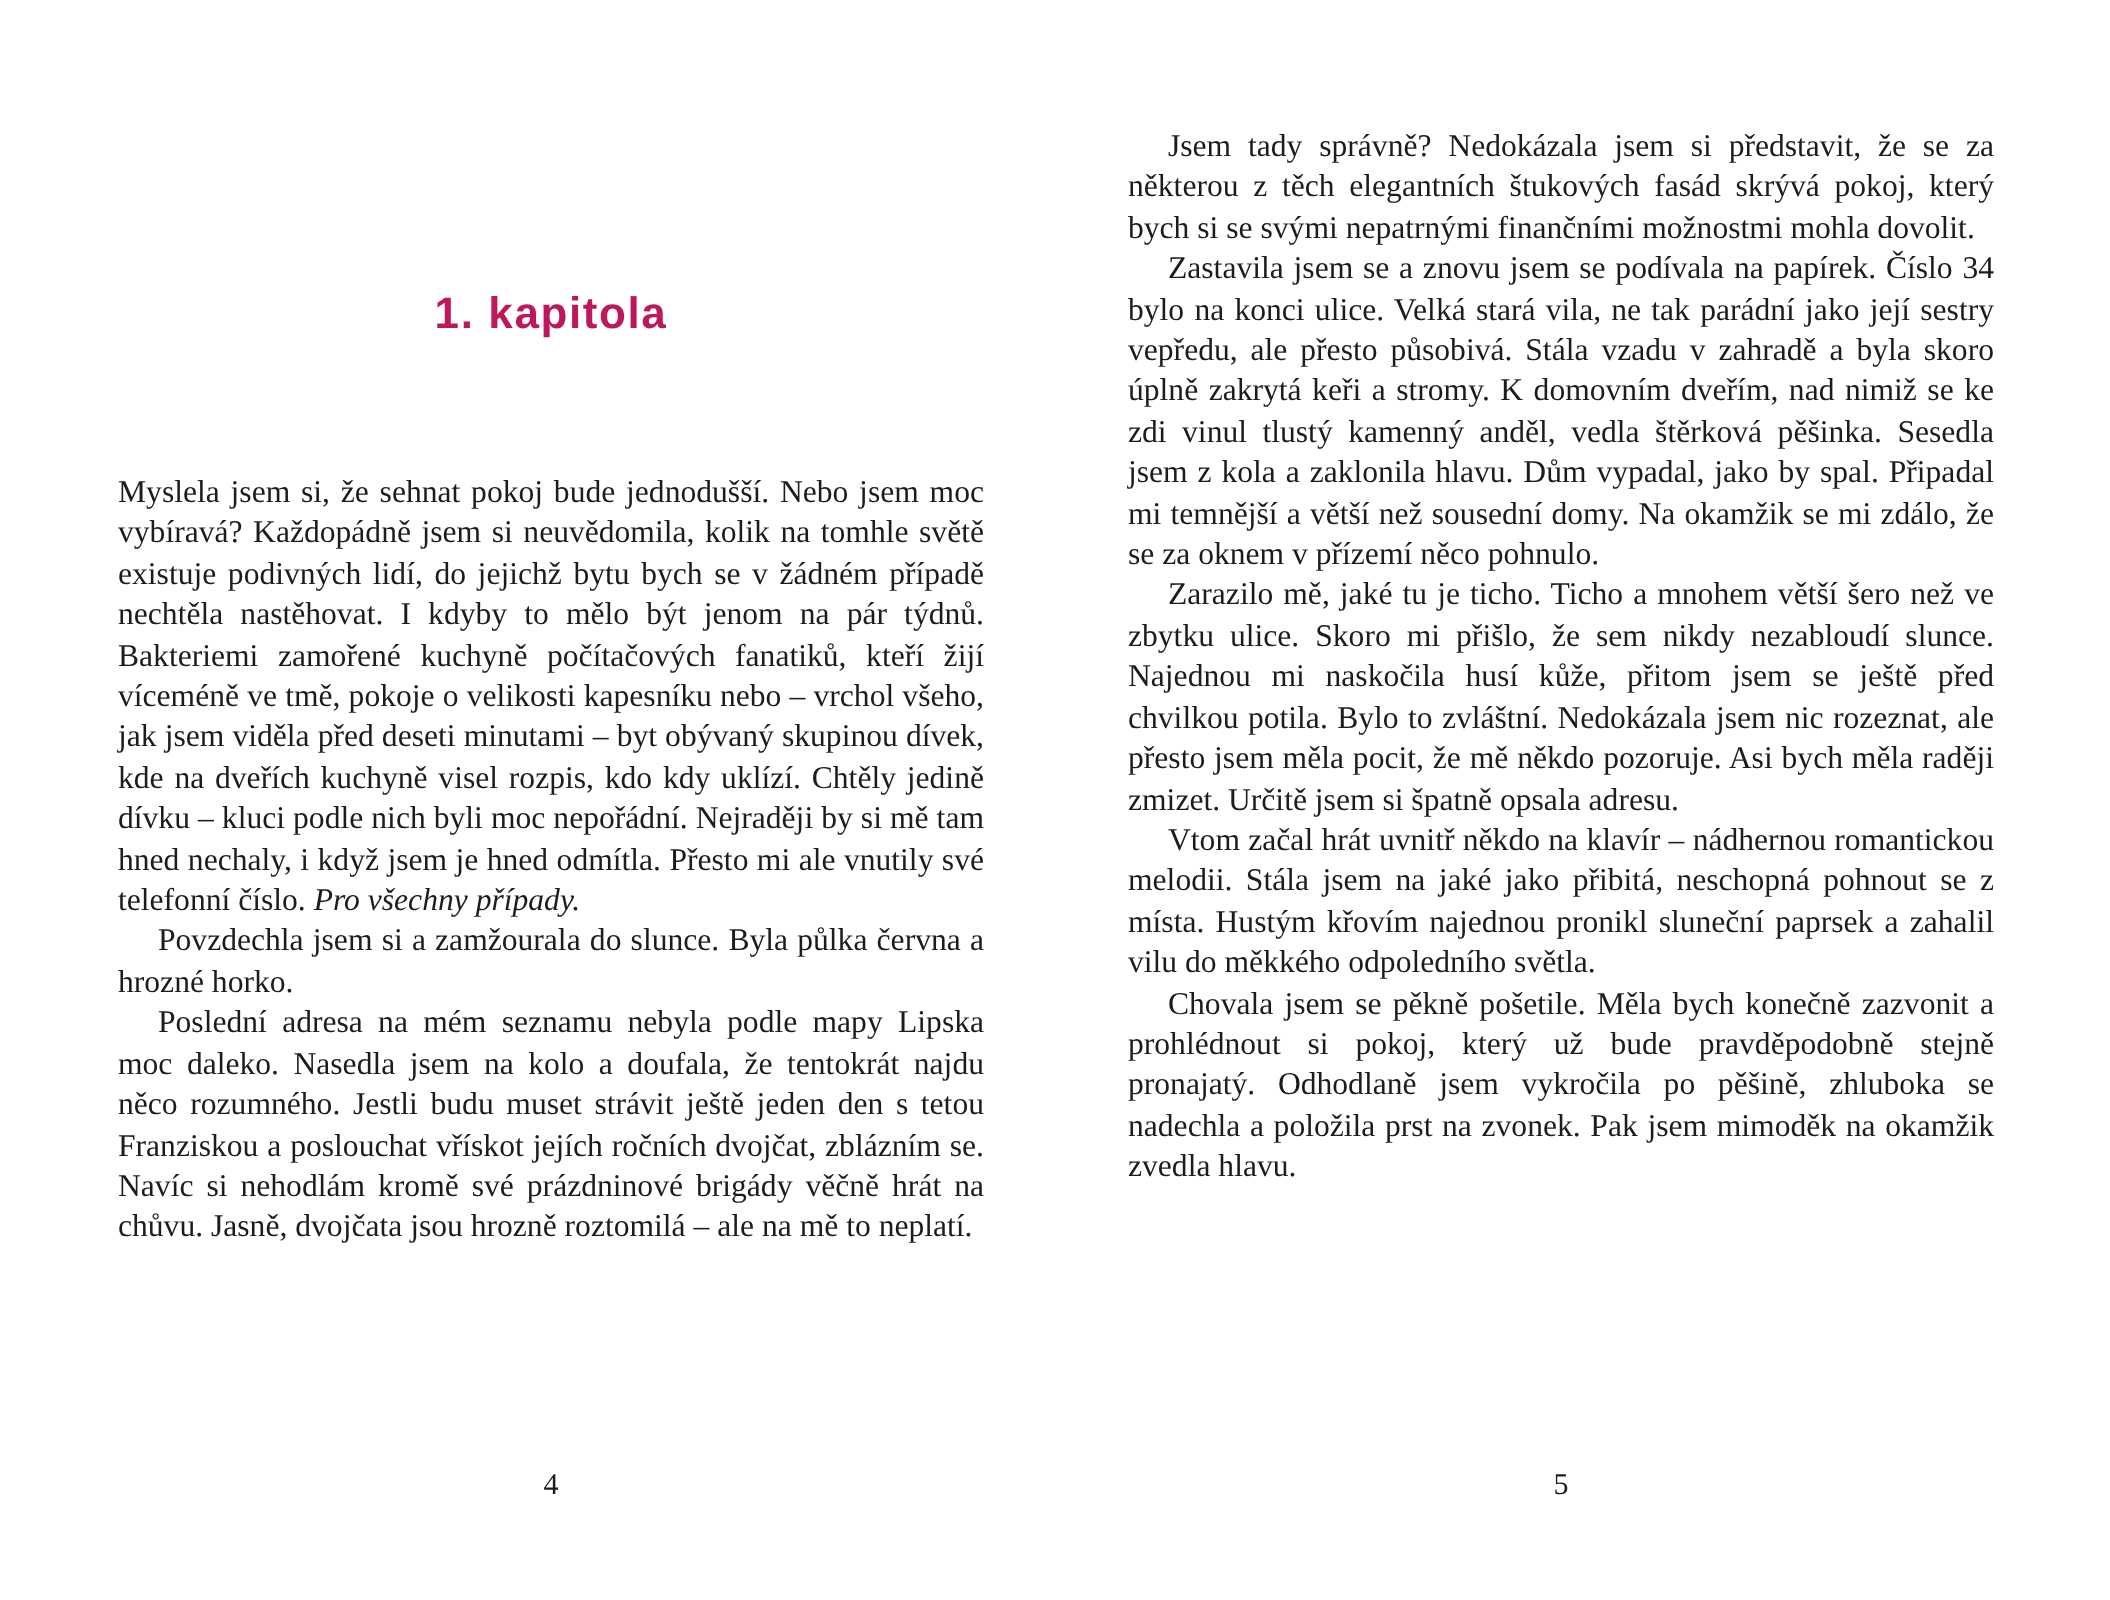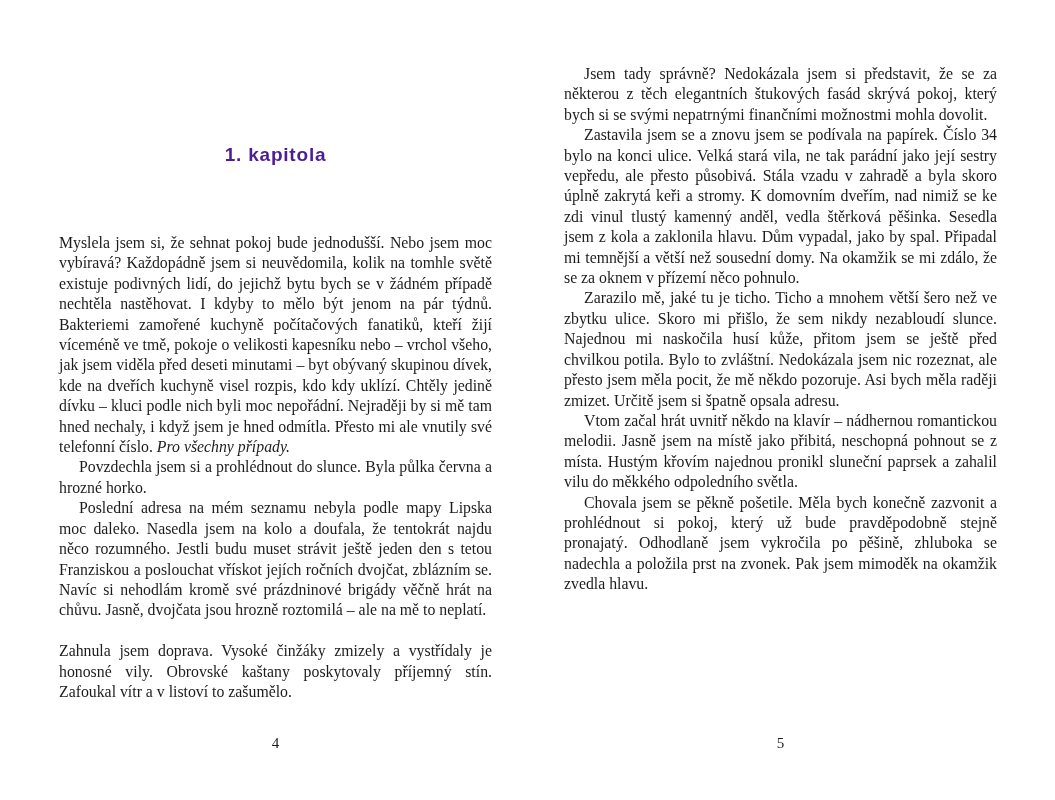--- a/index.html
+++ b/index.html
@@ -24,23 +24,23 @@
     width: 433px;
   }
   .page-left  { left: 59px; }
   .page-right { left: 564px; }
 
   .chapter-heading {
     margin: 144px 0 0 0;
     text-align: center;
     font-family: "Liberation Sans", "DejaVu Sans", sans-serif;
     font-weight: 700;
-    font-size: 19px;
+    font-size: 22px;
     letter-spacing: 0.8px;
-    color: #4c1d95;
+    color: #be185d;
   }
 
   .body-text {
     font-family: "Liberation Serif", "DejaVu Serif", serif;
     font-size: 15.8px;
     line-height: 20.4px;
     text-align: justify;
     color: #1c1c1c;
   }
   .page-left  .body-text { margin-top: 67px; }
@@ -64,31 +64,30 @@
 </style>
 </head>
 <body>
 
 <div class="spread">
 
   <div class="page page-left">
     <h1 class="chapter-heading">1. kapitola</h1>
     <div class="body-text" id="left-paragraphs">
         <p><span>Myslela jsem si, že sehnat pokoj bude jednodušší. Nebo jsem moc vybíravá? Každopádně jsem si neuvědomila, kolik na tomhle světě existuje podivných lidí, do jejichž bytu bych se v žádném případě nechtěla nastěhovat. I kdyby to mělo být jenom na pár týdnů. Bakteriemi zamořené kuchyně počítačových fanatiků, kteří žijí víceméně ve tmě, pokoje o velikosti kapesníku nebo – vrchol všeho, jak jsem viděla před deseti minutami – byt obývaný skupinou dívek, kde na dveřích kuchyně visel rozpis, kdo kdy uklízí. Chtěly jedině dívku – kluci podle nich byli moc nepořádní. Nejraději by si mě tam hned nechaly, i když jsem je hned odmítla. Přesto mi ale vnutily své telefonní číslo. </span><em>Pro všechny případy.</em></p>
-        <p class="indent"><span>Povzdechla jsem si a prohlédnout do slunce. Byla půlka června a hrozné horko.</span></p>
+        <p class="indent"><span>Povzdechla jsem si a zamžourala do slunce. Byla půlka června a hrozné horko.</span></p>
         <p class="indent"><span>Poslední adresa na mém seznamu nebyla podle mapy Lipska moc daleko. Nasedla jsem na kolo a doufala, že tentokrát najdu něco rozumného. Jestli budu muset strávit ještě jeden den s tetou Franziskou a poslouchat vřískot jejích ročních dvojčat, zblázním se. Navíc si nehodlám kromě své prázdninové brigády věčně hrát na chůvu. Jasně, dvojčata jsou hrozně roztomilá – ale na mě to neplatí.</span></p>
-        <p class="space-before"><span>Zahnula jsem doprava. Vysoké činžáky zmizely a vystřídaly je honosné vily. Obrovské kaštany poskytovaly příjemný stín. Zafoukal vítr a v listoví to zašumělo.</span></p>
       </div>
     <div class="page-number">4</div>
   </div>
 
   <div class="page page-right">
     <div class="body-text" id="right-paragraphs">
         <p class="indent"><span>Jsem tady správně? Nedokázala jsem si představit, že se za některou z těch elegantních štukových fasád skrývá pokoj, který bych si se svými nepatrnými finančními možnostmi mohla dovolit.</span></p>
         <p class="indent"><span>Zastavila jsem se a znovu jsem se podívala na papírek. Číslo 34 bylo na konci ulice. Velká stará vila, ne tak parádní jako její sestry vepředu, ale přesto působivá. Stála vzadu v zahradě a byla skoro úplně zakrytá keři a stromy. K domovním dveřím, nad nimiž se ke zdi vinul tlustý kamenný anděl, vedla štěrková pěšinka. Sesedla jsem z kola a zaklonila hlavu. Dům vypadal, jako by spal. Připadal mi temnější a větší než sousední domy. Na okamžik se mi zdálo, že se za oknem v přízemí něco pohnulo.</span></p>
         <p class="indent"><span>Zarazilo mě, jaké tu je ticho. Ticho a mnohem větší šero než ve zbytku ulice. Skoro mi přišlo, že sem nikdy nezabloudí slunce. Najednou mi naskočila husí kůže, přitom jsem se ještě před chvilkou potila. Bylo to zvláštní. Nedokázala jsem nic rozeznat, ale přesto jsem měla pocit, že mě někdo pozoruje. Asi bych měla raději zmizet. Určitě jsem si špatně opsala adresu.</span></p>
-        <p class="indent"><span>Vtom začal hrát uvnitř někdo na klavír – nádhernou romantickou melodii. Jasně jsem na místě jako přibitá, neschopná pohnout se z místa. Hustým křovím najednou pronikl sluneční paprsek a zahalil vilu do měkkého odpoledního světla.</span></p>
+        <p class="indent"><span>Vtom začal hrát uvnitř někdo na klavír – nádhernou romantickou melodii. Stála jsem na jaké jako přibitá, neschopná pohnout se z místa. Hustým křovím najednou pronikl sluneční paprsek a zahalil vilu do měkkého odpoledního světla.</span></p>
         <p class="indent"><span>Chovala jsem se pěkně pošetile. Měla bych konečně zazvonit a prohlédnout si pokoj, který už bude pravděpodobně stejně pronajatý. Odhodlaně jsem vykročila po pěšině, zhluboka se nadechla a položila prst na zvonek. Pak jsem mimoděk na okamžik zvedla hlavu.</span></p>
       </div>
     <div class="page-number">5</div>
   </div>
 
 </div>
 
 </body></html>

